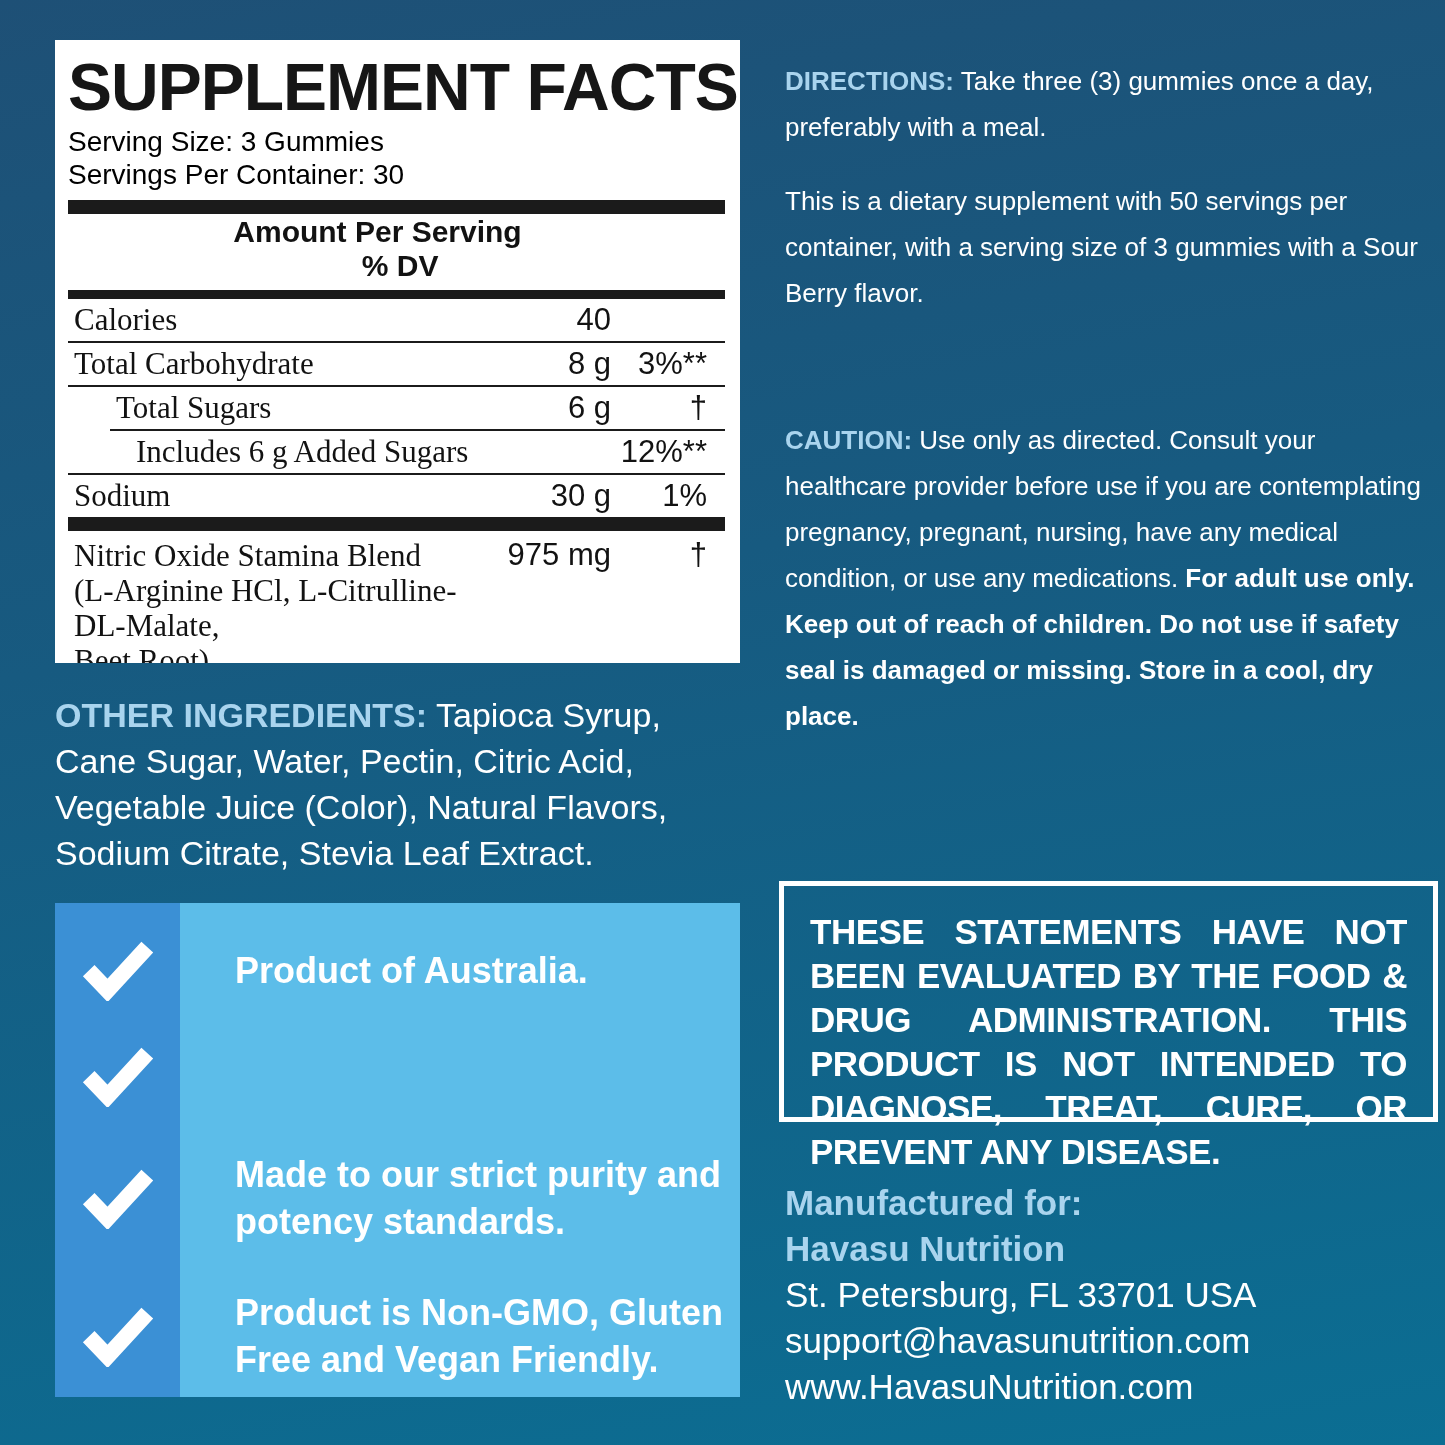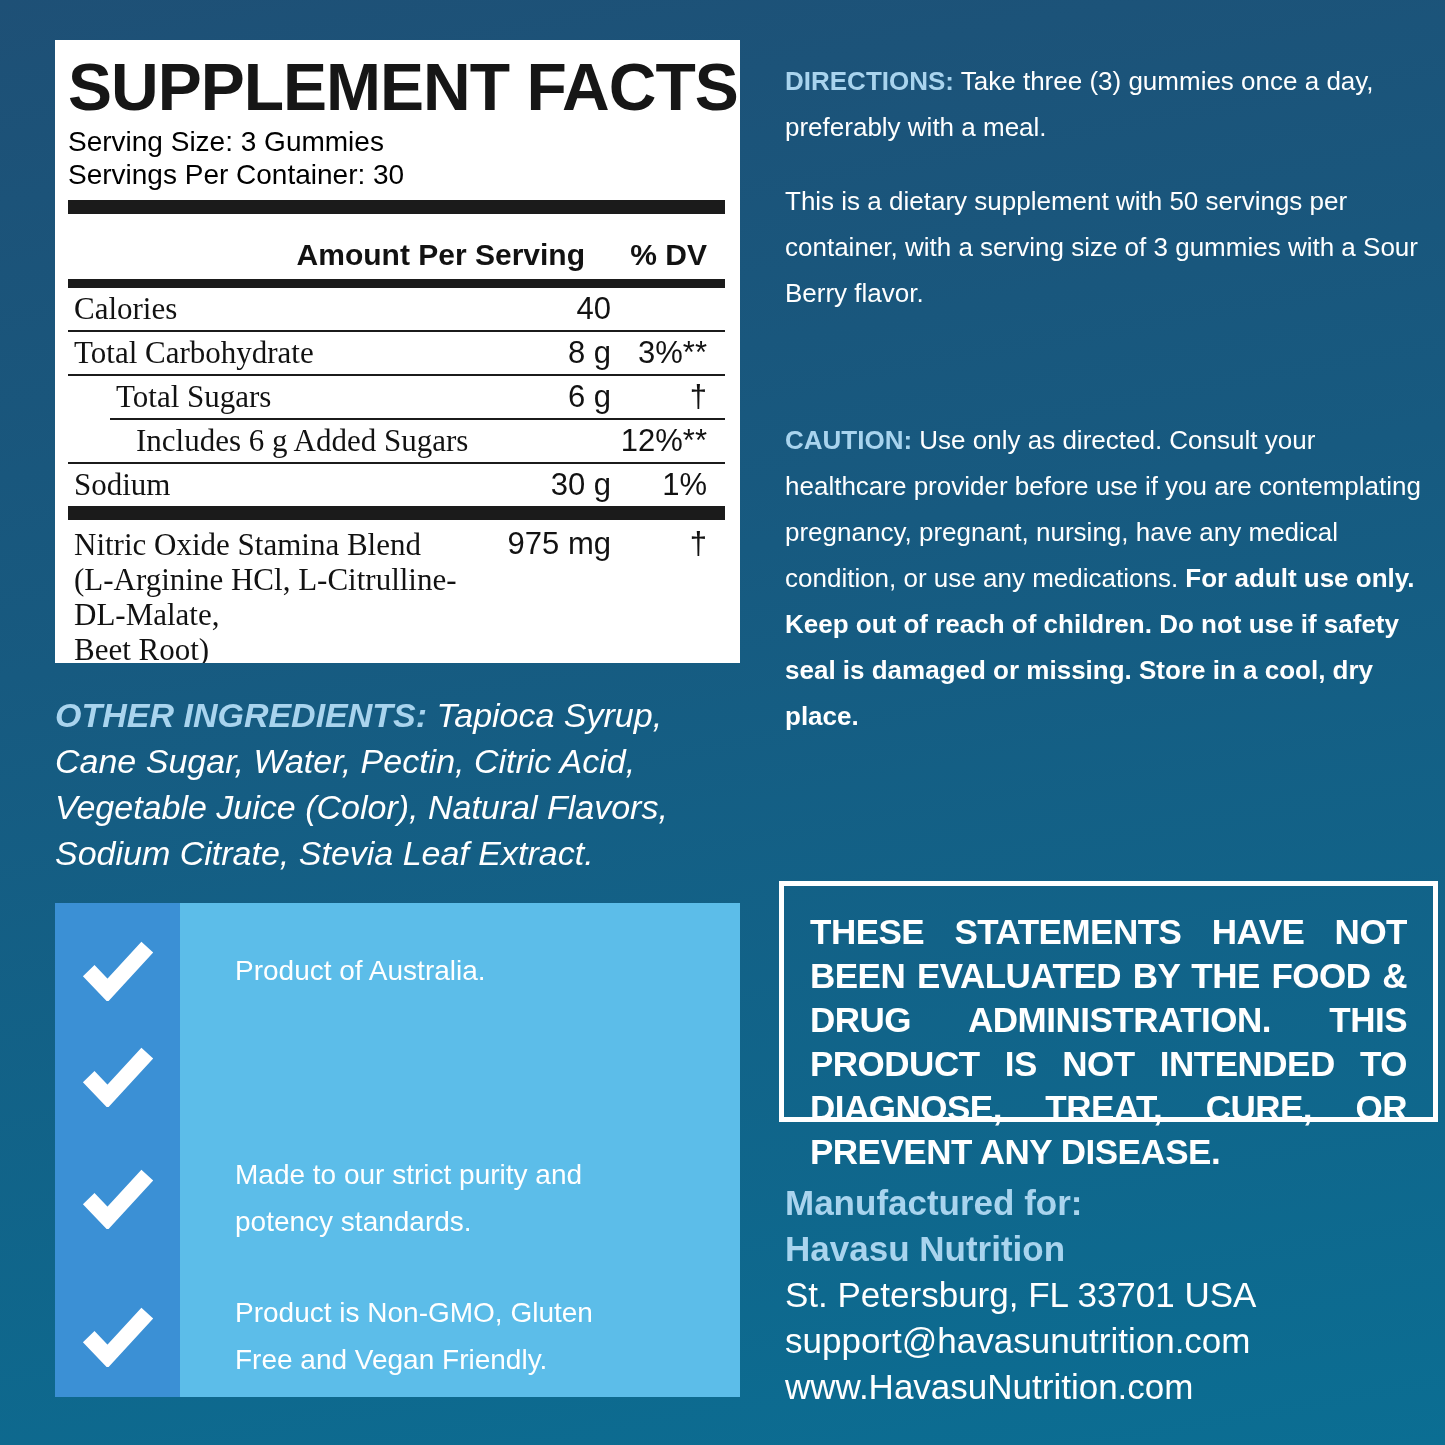--- a/index.html
+++ b/index.html
@@ -20,49 +20,49 @@
   }
   .f-title { font-size:66px; font-weight:700; letter-spacing:-1px; line-height:1.0; white-space:nowrap; color:#161616; }
   .f-serving { font-size:28px; line-height:33px; font-weight:400; color:#000000; }
   .f-serving.first { margin-top:5px; }
   .bar { background:#1b1b1b; }
   .bar.thick { height:14px; }
   .bar.med { height:9px; }
   .bar.mt { margin-top:9px; }
   .hairline { height:2px; background:#1b1b1b; }
   .hairline.ind-line { margin-left:42px; }
-  .f-hdr { display:flex; align-items:center; padding:24px 18px 7px 6px; font-weight:700; font-size:30px; }
+  .f-hdr { display:flex; align-items:center; padding:1px 18px 7px 6px; font-weight:700; font-size:30px;flex-direction:column; }
   .f-hdr .hdr-amt { flex:1; text-align:right; padding-right:26px; }
   .f-hdr .hdr-dv { width:96px; text-align:right; }
   .f-row { display:flex; align-items:flex-start; padding:4px 18px 5px 6px; font-size:31px; line-height:33px; }
   .f-row .c-label { flex:1;font-family:Liberation Serif, serif; }
   .f-row .c-label.ind1 { padding-left:42px; }
   .f-row .c-label.ind2 { padding-left:62px; }
   .f-row .c-amt { width:130px; text-align:right; white-space:nowrap; }
   .f-row .c-dv { width:96px; text-align:right; white-space:nowrap; }
   .f-row.blend { padding-top:7px; }
   .f-row.blend .c-label div { line-height:35px; }
 
   
   .other-ing {
     left:55px; top:692px; width:690px;
-    font-size:34px; line-height:46px; color:#ffffff;font-style:italic;
+    font-size:34px; line-height:46px; color:#ffffff;
   }
   .hd-blue { color:#a9d4ee; font-weight:700; }
 
   
   .checklist {
     left:55px; top:903px; width:685px; height:494px;
     background:#5cbde9; overflow:hidden;
   }
   .check-strip { position:absolute; left:0; top:0; width:125px; height:100%; background:#3b90d5; }
   .items { position:relative; padding-top:36px; }
   .item { display:flex; align-items:center; margin-bottom:44px; }
   .item .chk { width:125px; display:flex; justify-content:center; flex:0 0 125px; }
-  .item .txt { flex:1; padding-left:55px; padding-right:14px; color:#ffffff; font-size:28px; line-height:47px; }
+  .item .txt { flex:1; padding-left:55px; padding-right:14px; color:#ffffff; font-size:36px; line-height:47px;font-weight:bold; }
 
   
   .rightcol-text { font-size:26px; line-height:46px; color:#ffffff; }
   .directions { left:785px; top:58px; width:652px; }
   .directions p + p { margin-top:28px; }
   .caution { left:785px; top:417px; width:652px; }
   .caution b { font-weight:700; }
 
   .disclaimer {
     left:779px; top:881px; width:659px; height:241px;

